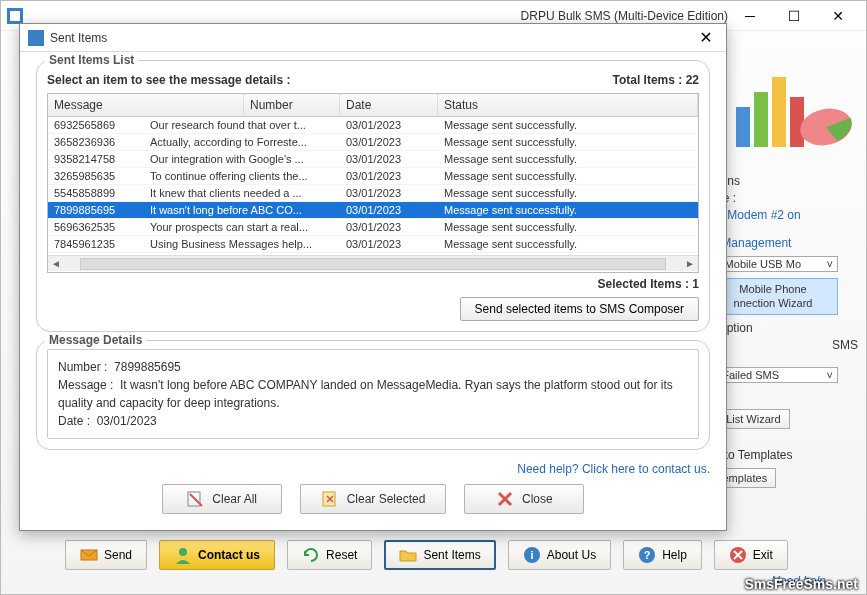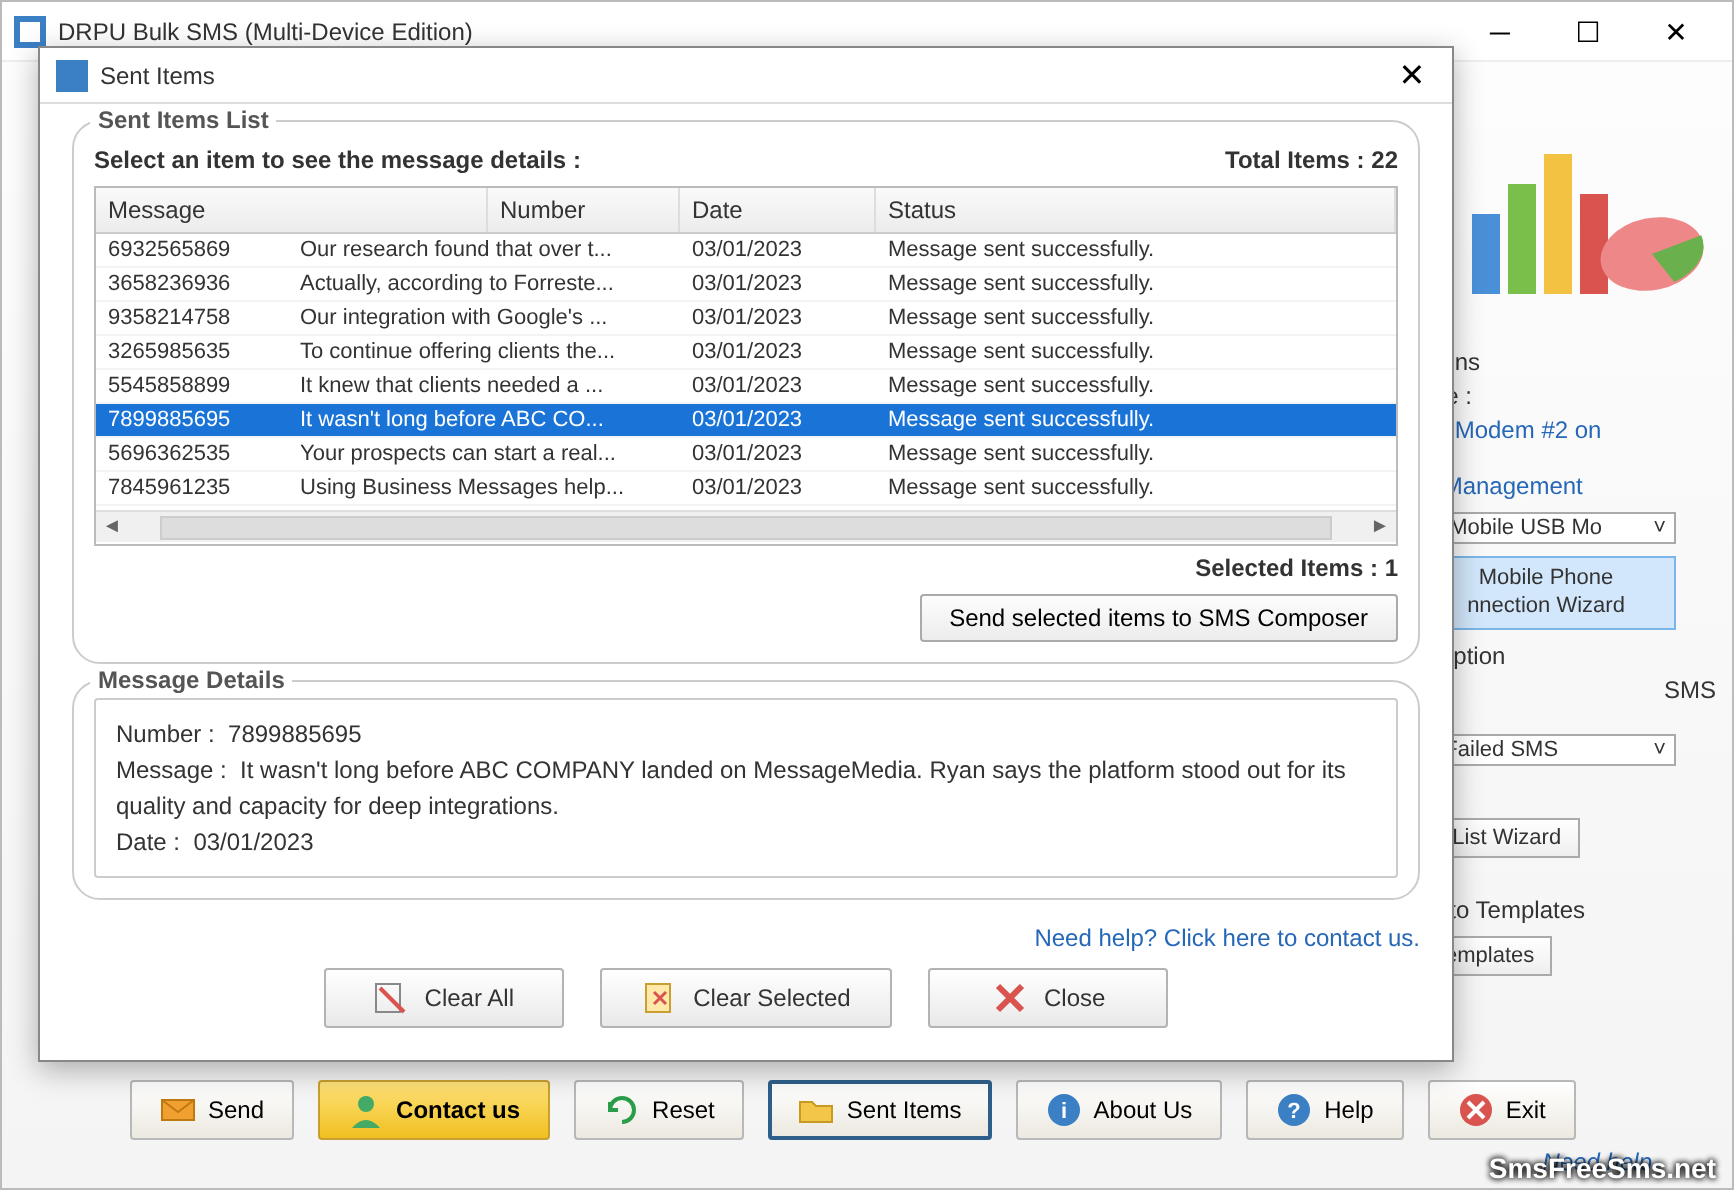--- a/index.html
+++ b/index.html
@@ -1,18 +1,18 @@
 <!DOCTYPE html>
 <html><head>
 <meta charset="utf-8">
 <style>
 * { box-sizing: border-box; margin: 0; padding: 0; font-family: "Segoe UI", Tahoma, sans-serif; }
 body { background: #f0f0f0; width: 867px; height: 595px; overflow: hidden; position: relative; }
 .main-window { width: 867px; height: 595px; background: #fff; border: 1px solid #bbb; position: relative; }
-.title-bar { height: 30px; background: #fff; display: flex; align-items: center; padding: 0 6px; border-bottom: 1px solid #eee; }
+.title-bar { height: 30px; background: #fff; display: flex; align-items: center; padding: 0 6px; border-bottom: 1px solid #eee; text-align: right; }
 .title-icon { width: 16px; height: 16px; margin-right: 6px; display: inline-flex; }
 .title-text { font-size: 12px; color: #333; flex: 1; }
 .win-btn { width: 44px; height: 28px; display: flex; align-items: center; justify-content: center; font-size: 14px; cursor: pointer; }
 .bg-area { position: absolute; top: 30px; left: 0; right: 0; bottom: 0; background: linear-gradient(#fdfdfd,#f4f4f4); }
 .corner-art { position: absolute; right: 10px; top: 36px; width: 130px; height: 90px; }
 .right-panel { position: absolute; right: 8px; top: 140px; width: 150px; font-size: 12px; color: #333; }
 .right-panel div { margin: 3px 0; }
 .right-panel a { color: #2668b8; text-decoration: none; }
 .right-select { border: 1px solid #aaa; padding: 1px 4px; font-size: 11px; background: #fff; width: 130px; display: inline-block; }
 .right-btn { border: 1px solid #aaa; background: linear-gradient(#fff,#eee); font-size: 11px; padding: 3px 8px; margin: 3px 0; display: inline-block; cursor: pointer; }

